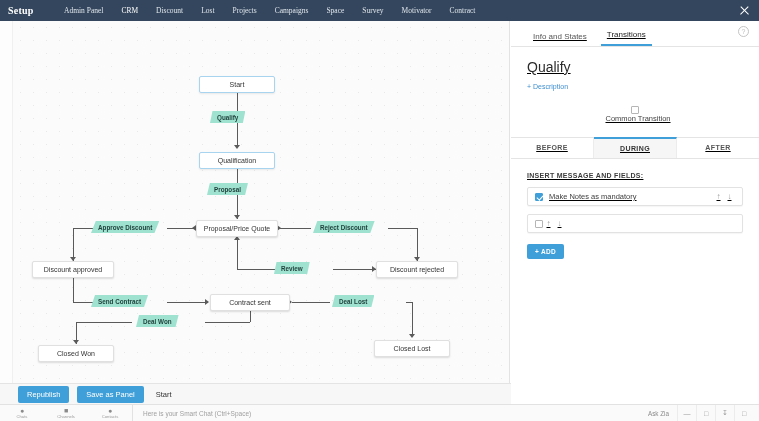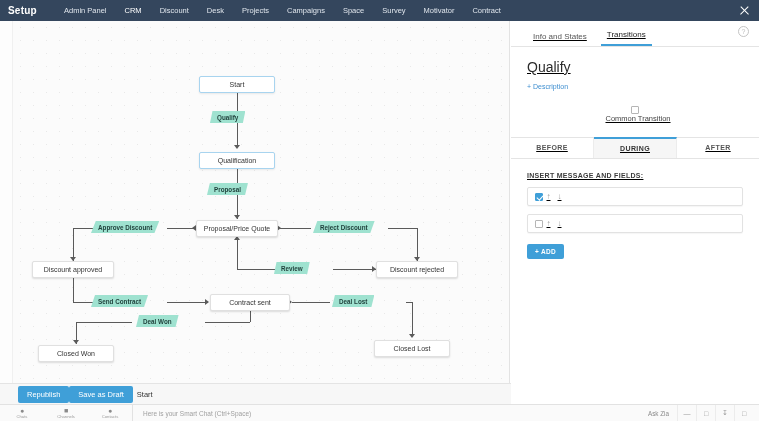--- a/index.html
+++ b/index.html
@@ -6,21 +6,21 @@
   html, body {
     width: 759px; height: 421px;
     font-family: "Liberation Sans", sans-serif;
     background: #ffffff; overflow: hidden;
   }
   #app { position: relative; width: 759px; height: 421px; }
 
   
   .topbar {
     position: absolute; left: 0; top: 0; width: 759px; height: 21px;
-    background: #34465d; display: flex; align-items: center;
+    background: #34465d; display: flex; align-items: center; font-family: Liberation Serif, serif;
   }
   .topbar .brand {
     color: #ffffff; font-size: 10px; font-weight: bold;
     padding-left: 8px; width: 55px; letter-spacing: .2px;
   }
   .topbar .navitem {
     color: #dfe5ec; font-size: 7.5px; padding: 0 9px;
     white-space: nowrap; line-height: 21px;
   }
   .topbar .navitem.active { color: #ffffff; text-align: center; }
@@ -141,21 +141,21 @@
   }
 
   
   .actionbar {
     position: absolute; left: 0; top: 383px; width: 511px; height: 21px;
     background: #f7f7f7; border-top: 1px solid #e4e4e4;
     display: flex; align-items: center; padding-left: 18px;
   }
   .btn-blue {
     background: #3f9fd8; color: #fff; font-size: 7.5px;
-    padding: 4px 9px; border-radius: 2px; 
+    padding: 4px 9px; border-radius: 2px; margin-right: 8px;
   }
   .btn-link { font-size: 7.5px; color: #333; margin-left: 4px; }
 
   
   .statusbar {
     position: absolute; left: 0; top: 404px; width: 759px; height: 17px;
     background: #fafafa; border-top: 1px solid #e2e2e2;
     display: flex; align-items: center;
   }
   .sb-item {
@@ -179,21 +179,21 @@
 </head>
 <body>
 
 <div id="app">
 
   <div class="topbar">
     <div class="brand">Setup</div>
     <div class="navitem">Admin Panel</div>
     <div class="navitem active">CRM</div>
     <div class="navitem">Discount</div>
-    <div class="navitem">Desk</div>
+    <div class="navitem">Lost</div>
     <div class="navitem">Projects</div>
     <div class="navitem">Campaigns</div>
     <div class="navitem">Space</div>
     <div class="navitem">Survey</div>
     <div class="navitem">Motivator</div>
     <div class="navitem">Contract</div>
     <div class="spacer"></div>
     <div class="close-x"></div>
   </div>
 
@@ -282,36 +282,37 @@
     <div class="seg-tabs">
       <div class="seg">BEFORE</div>
       <div class="seg active">DURING</div>
       <div class="seg">AFTER</div>
     </div>
 
     <div class="sec-label">INSERT MESSAGE AND FIELDS:</div>
 
     <div class="field-row">
       <span class="cb on"></span>
+      <span class="lbl">Make Notes as mandatory</span>
       <span class="ord">↑</span>
       <span class="ord">↓</span>
     </div>
 
     <div class="field-row">
       <span class="cb"></span>
       <span class="ord">↑</span>
       <span class="ord">↓</span>
     </div>
 
     <div class="add-btn">+ ADD</div>
   </div>
 
   <div class="actionbar">
     <div class="btn-blue">Republish</div>
-    <div class="btn-blue">Save as Draft</div>
+    <div class="btn-blue">Save as Panel</div>
     <div class="btn-link">Start</div>
   </div>
 
   <div class="statusbar">
     <div class="sb-item">
       <span class="sb-glyph">●</span>
       <span>Chats</span>
     </div>
     <div class="sb-item">
       <span class="sb-glyph">■</span>

